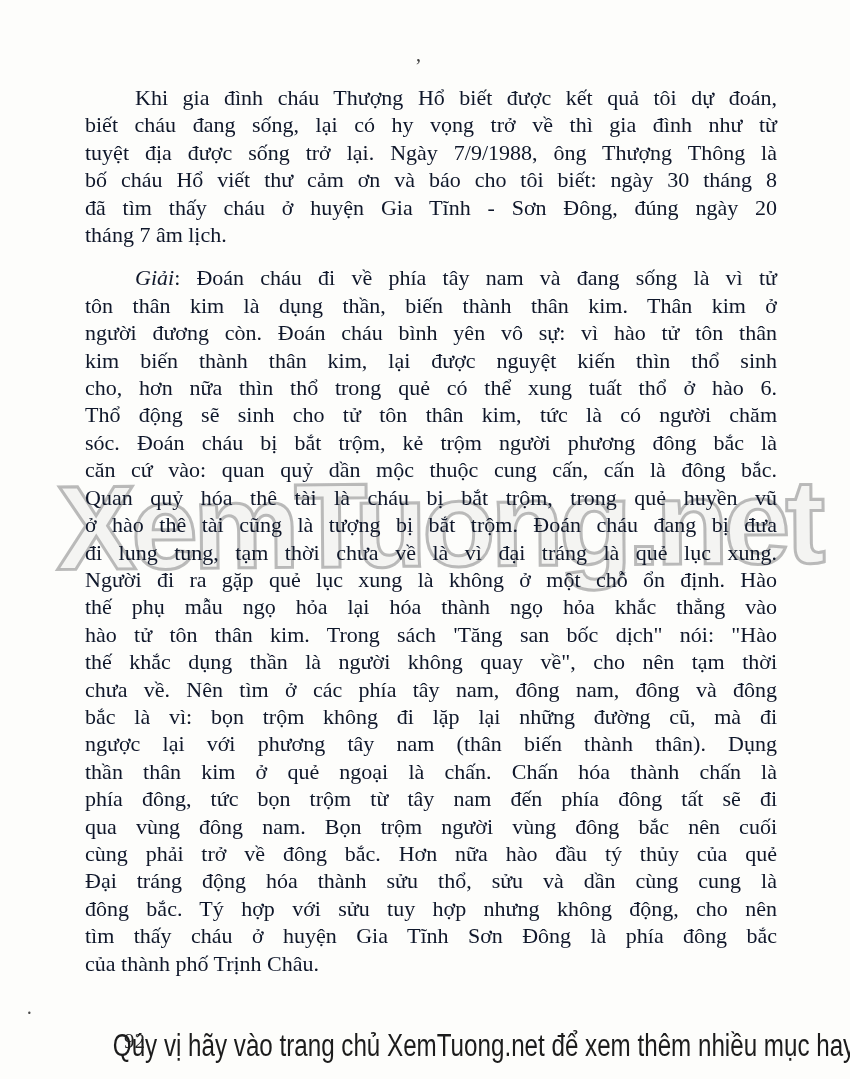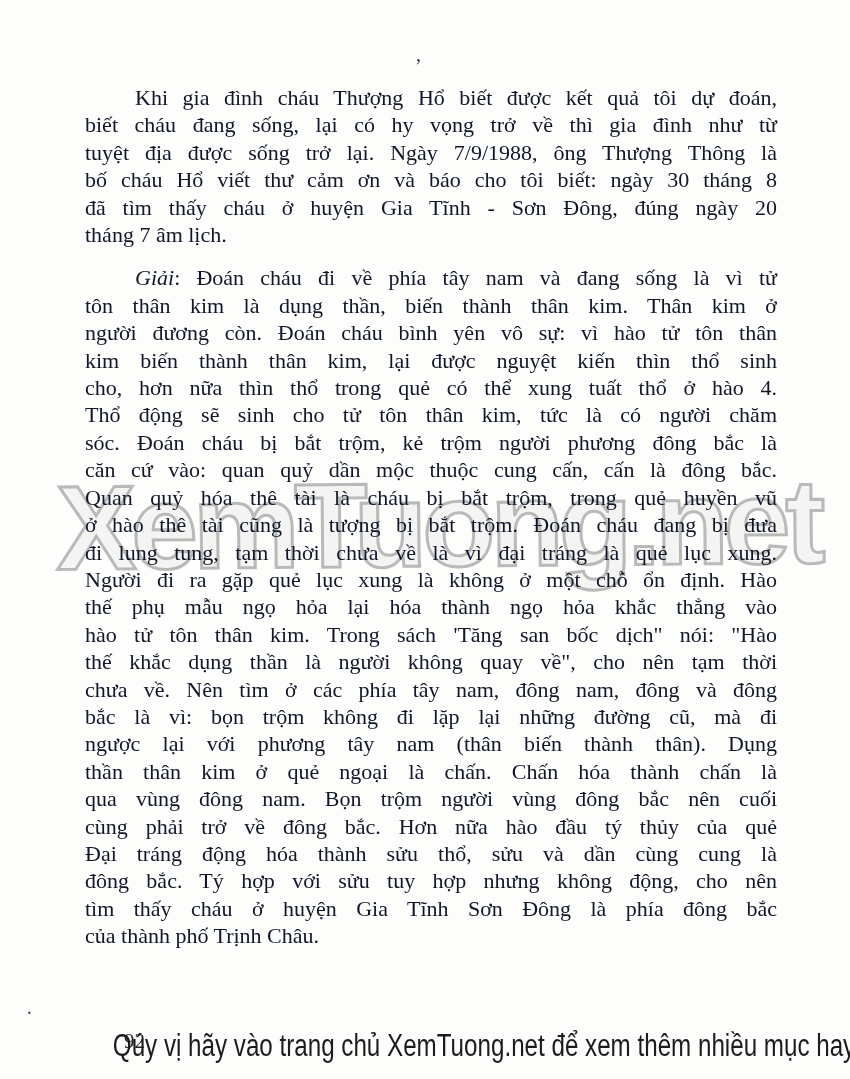--- a/index.html
+++ b/index.html
@@ -101,35 +101,36 @@
         <div class="line">tuyệt địa được sống trở lại. Ngày 7/9/1988, ông Thượng Thông là</div>
         <div class="line">bố cháu Hổ viết thư cảm ơn và báo cho tôi biết: ngày 30 tháng 8</div>
         <div class="line">đã tìm thấy cháu ở huyện Gia Tĩnh - Sơn Đông, đúng ngày 20</div>
         <div class="line last">tháng 7 âm lịch.</div>
       </div>
       <div class="paragraph">
         <div class="line first"><em>Giải</em>: Đoán cháu đi về phía tây nam và đang sống là vì tử</div>
         <div class="line">tôn thân kim là dụng thần, biến thành thân kim. Thân kim ở</div>
         <div class="line">người đương còn. Đoán cháu bình yên vô sự: vì hào tử tôn thân</div>
         <div class="line">kim biến thành thân kim, lại được nguyệt kiến thìn thổ sinh</div>
-        <div class="line">cho, hơn nữa thìn thổ trong quẻ có thể xung tuất thổ ở hào 4.</div>
+        <div class="line">cho, hơn nữa thìn thổ trong quẻ có thể xung tuất thổ ở hào 6.</div>
         <div class="line">Thổ động sẽ sinh cho tử tôn thân kim, tức là có người chăm</div>
         <div class="line">sóc. Đoán cháu bị bắt trộm, kẻ trộm người phương đông bắc là</div>
         <div class="line">căn cứ vào: quan quỷ dần mộc thuộc cung cấn, cấn là đông bắc.</div>
         <div class="line">Quan quỷ hóa thê tài là cháu bị bắt trộm, trong quẻ huyền vũ</div>
         <div class="line">ở hào thê tài cũng là tượng bị bắt trộm. Đoán cháu đang bị đưa</div>
         <div class="line">đi lung tung, tạm thời chưa về là vì đại tráng là quẻ lục xung.</div>
         <div class="line">Người đi ra gặp quẻ lục xung là không ở một chỗ ổn định. Hào</div>
         <div class="line">thế phụ mẫu ngọ hỏa lại hóa thành ngọ hỏa khắc thẳng vào</div>
         <div class="line">hào tử tôn thân kim. Trong sách 'Tăng san bốc dịch" nói: "Hào</div>
         <div class="line">thế khắc dụng thần là người không quay về", cho nên tạm thời</div>
         <div class="line">chưa về. Nên tìm ở các phía tây nam, đông nam, đông và đông</div>
         <div class="line">bắc là vì: bọn trộm không đi lặp lại những đường cũ, mà đi</div>
         <div class="line">ngược lại với phương tây nam (thân biến thành thân). Dụng</div>
         <div class="line">thần thân kim ở quẻ ngoại là chấn. Chấn hóa thành chấn là</div>
+        <div class="line">phía đông, tức bọn trộm từ tây nam đến phía đông tất sẽ đi</div>
         <div class="line">qua vùng đông nam. Bọn trộm người vùng đông bắc nên cuối</div>
         <div class="line">cùng phải trở về đông bắc. Hơn nữa hào đầu tý thủy của quẻ</div>
         <div class="line">Đại tráng động hóa thành sửu thổ, sửu và dần cùng cung là</div>
         <div class="line">đông bắc. Tý hợp với sửu tuy hợp nhưng không động, cho nên</div>
         <div class="line">tìm thấy cháu ở huyện Gia Tĩnh Sơn Đông là phía đông bắc</div>
         <div class="line last">của thành phố Trịnh Châu.</div>
       </div>
     </div>
   <div class="pagenum">92</div>
   <div class="footer">

